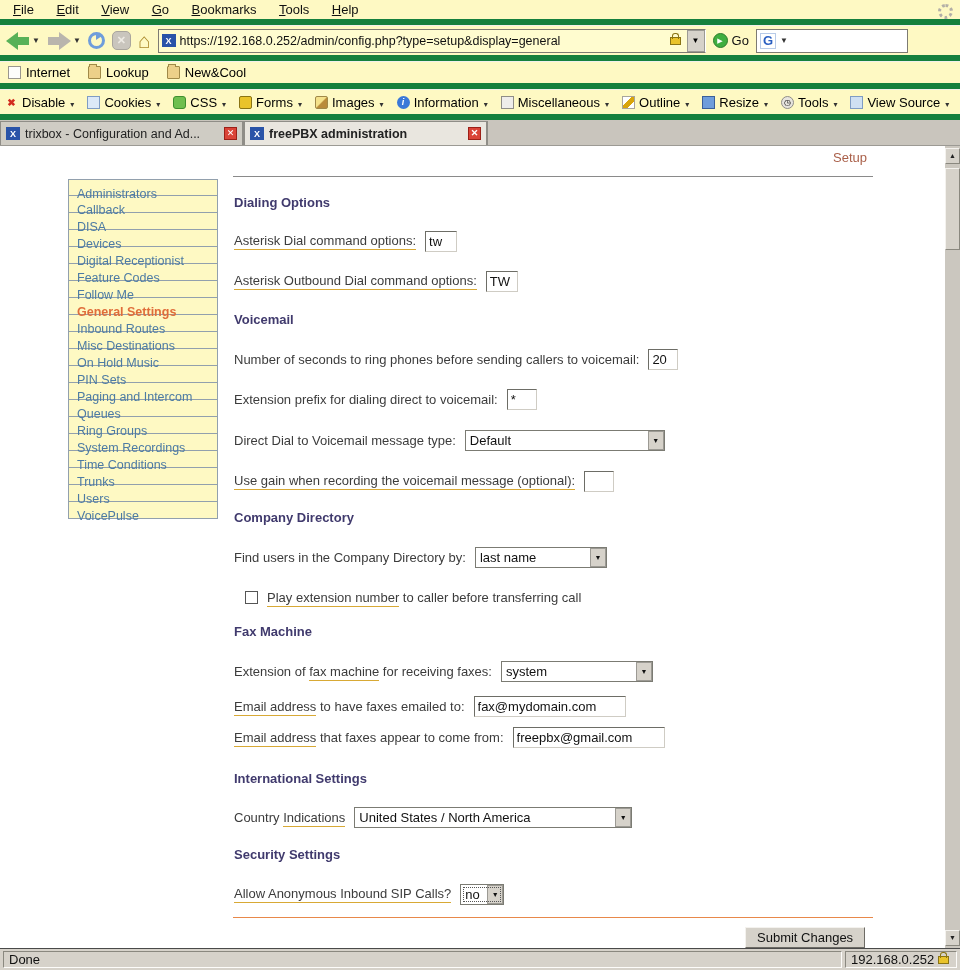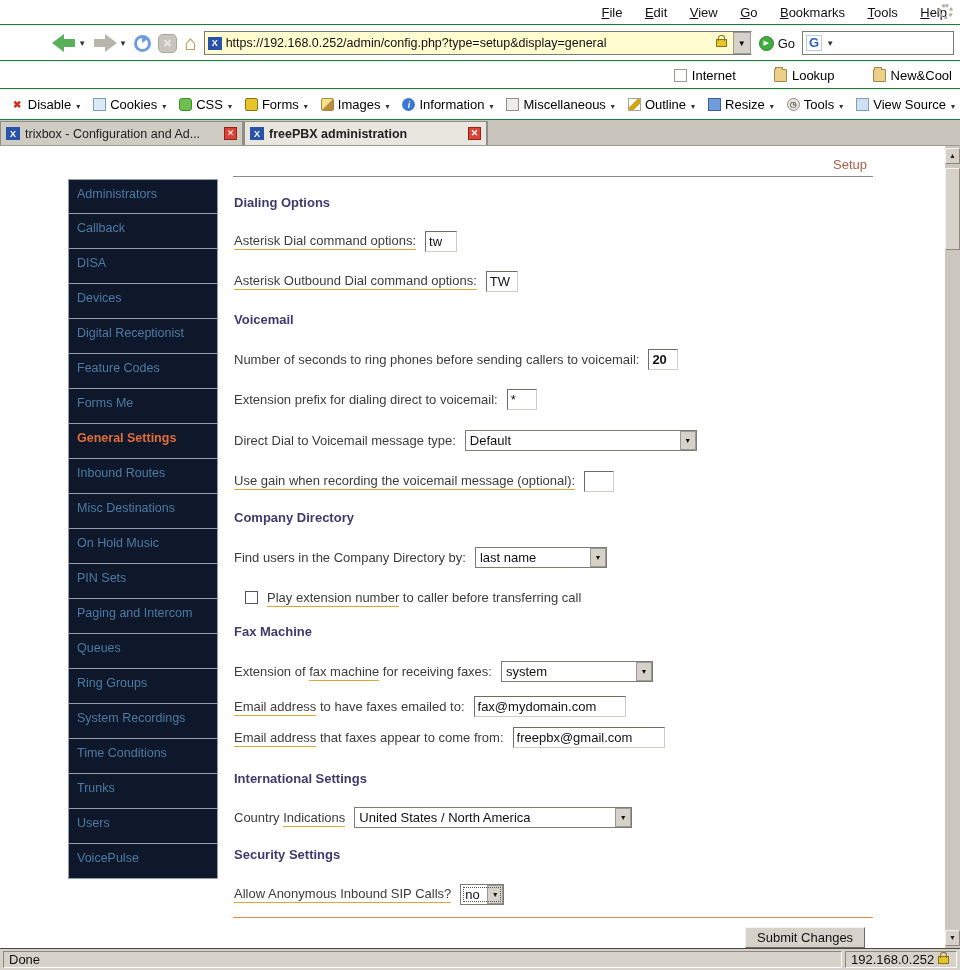--- a/index.html
+++ b/index.html
@@ -1,21 +1,21 @@
 <!DOCTYPE html>
 <html><head>
 <meta charset="utf-8">
 <style>
   * { box-sizing: border-box; margin: 0; padding: 0; }
   html,body { width:960px; height:970px; overflow:hidden; background:#d6d2ca;
               font-family:"Liberation Sans", sans-serif; }
 
   
-  .bar { background:#ffffff; border-bottom:1px solid #15803d; border-top:1px solid #f2f0eb;
-         display:flex; align-items:center;justify-content:flex-end; }
+  .bar { background:#fef9c3; border-bottom:6px solid #15803d; border-top:1px solid #f2f0eb;
+         display:flex; align-items:center; }
   .menubar  { height:25px; padding:0 4px; position:relative; }
   .menu-item{ display:inline-block; padding:3px 9px; font-size:13px; color:#111; cursor:default; }
   .menu-item::first-letter { text-decoration:underline; }
   .throbber { position:absolute; right:7px; top:4px; width:15px; height:15px;
               border:3px dotted #b3afa7; border-radius:50%; }
 
   .navbar { height:36px; padding:0 6px; gap:7px; }
   .navbtn { display:flex; align-items:center; }
   .arrow { position:relative; width:24px; height:18px; }
   .arrow .head { position:absolute; top:0; width:0; height:0; border-top:9px solid transparent; border-bottom:9px solid transparent; }
@@ -43,21 +43,21 @@
              display:flex; align-items:center; justify-content:center; flex:none; }
   .gobtn { display:flex; align-items:center; gap:4px; font-size:13px; color:#111; }
   .goico { width:15px; height:15px; border-radius:50%; background:#3fae3f; border:1px solid #2d7d2d;
            color:#fff; font-size:7px; display:flex; align-items:center; justify-content:center; }
   .searchbox { width:152px; height:24px; background:#fff; border:1px solid #7d7b73;
                display:flex; align-items:center; padding:0 3px; gap:2px; }
   .glogo { color:#2b5fc1; font-weight:bold; font-size:13px; border:1px solid #b8cbe8; padding:0 2px; line-height:14px; }
   .searchval { flex:1; border:none; outline:none; font-size:12px; background:transparent; }
 
   .bookmarksbar { height:28px; padding:0 8px; gap:18px; font-size:13px; }
-  .bm { display:flex; align-items:center; gap:5px;margin-left:20px; }
+  .bm { display:flex; align-items:center; gap:5px; }
   .bm-page  { width:11px; height:13px; background:#fdfdfb; border:1px solid #9a978f; }
   .bm-folder{ width:15px; height:11px; background:#ecd089; border:1px solid #a08948; border-radius:1px; position:relative; }
   .bm-folder::before { content:""; position:absolute; top:-3px; left:0; width:6px; height:2px;
                        background:#ecd089; border:1px solid #a08948; border-bottom:none; }
 
   .webdevbar { height:31px; padding:0 5px; gap:13px; font-size:13px; white-space:nowrap; overflow:hidden; }
   .wd { display:flex; align-items:center; gap:4px; flex:none; }
   .wd .caret::after { content:"▾"; font-size:8px; color:#333; margin-left:1px; }
   .wdic { width:13px; height:13px; display:flex; align-items:center; justify-content:center; flex:none; font-size:10px; }
   .wd-disable { color:#d22c1f; font-weight:bold; }
@@ -85,26 +85,26 @@
   .viewport { position:relative; height:802px; background:#fff; overflow:hidden; }
 
   .scrollbar { position:absolute; right:0; top:0; width:15px; height:100%; background:#cbc7bf; }
   .sb-btn { position:absolute; left:0; width:15px; height:16px; background:#d6d2ca;
             border:1px solid; border-color:#f4f2ee #8a887f #8a887f #f4f2ee;
             font-size:7px; text-align:center; line-height:14px; color:#222; }
   .sb-up { top:2px; } .sb-down { bottom:2px; }
   .sb-thumb { position:absolute; left:0; top:22px; width:15px; height:82px; background:#d6d2ca;
               border:1px solid; border-color:#f4f2ee #8a887f #8a887f #f4f2ee; }
 
-  .setup-link { position:absolute; top:11px; left:833px; font-size:13px; color:#aa604a; }
+  .setup-link { position:absolute; top:4px; left:833px; font-size:13px; color:#aa604a; }
   .hr-top { position:absolute; top:30px; left:233px; width:640px; border-top:1px solid #8a8a8a; }
 
   .sidebar { position:absolute; top:33px; left:68px; width:150px; }
-  .side-item { height:35px; line-height:28px; padding-left:8px; border:1px solid #92a0ad; border-top:none;
-               font-size:12.5px; color:#4d7ba3; background:#0f172a; cursor:pointer; }
+  .side-item { height:17px; line-height:28px; padding-left:8px; border:1px solid #92a0ad; border-top:none;
+               font-size:12.5px; color:#4d7ba3; background:#fef9c3; cursor:pointer; }
   .side-item:first-child { border-top:1px solid #92a0ad; }
   .side-item.active { color:#e06d3a; font-weight:bold; }
 
   .sect { position:absolute; left:234px; font-size:13px; font-weight:bold; color:#403a6d; }
   .row  { position:absolute; left:234px; display:flex; align-items:center; gap:9px; font-size:13px; color:#3c3c3c; }
   .tl   { border-bottom:1px solid #d8a935; padding-bottom:1px; }
   .ti   { height:21px; border:1px solid #6d6d66; border-right-color:#cfccc4; border-bottom-color:#cfccc4;
           font-size:13px; font-family:inherit; padding:1px 3px; background:#fff; color:#111; }
   .sel  { height:21px; border:1px solid #7b7b73; background:#fff; display:inline-flex; align-items:center;
           font-size:13px; color:#111; padding-left:4px; }
@@ -314,21 +314,21 @@
 
 
     <div class="side-item">DISA</div>
 
     <div class="side-item">Devices</div>
 
     <div class="side-item">Digital Receptionist</div>
 
     <div class="side-item">Feature Codes</div>
 
-    <div class="side-item">Forms Me</div>
+    <div class="side-item">Follow Me</div>
 
     <div class="side-item active">General Settings</div>
 
     <div class="side-item">Inbound Routes</div>
 
     <div class="side-item">Misc Destinations</div>
 
     <div class="side-item">On Hold Music</div>
 
 
@@ -357,29 +357,29 @@
     <input class="ti" style="width: 32px;" value="tw">
   </div>
   <div class="row" style="top:125px">
     <span class="tl">Asterisk Outbound Dial command options:</span>
     <input class="ti" style="width: 32px;" value="TW">
   </div>
 
   <div class="sect" style="top:166px">Voicemail</div>
   <div class="row" style="top:203px">
     <span>Number of seconds to ring phones before sending callers to voicemail:</span>
-    <input class="ti" style="width: 30px; font-weight: bold;" value="20">
+    <input class="ti" style="width: 30px;" value="20">
   </div>
   <div class="row" style="top:243px">
     <span>Extension prefix for dialing direct to voicemail:</span>
     <input class="ti" style="width: 30px;" value="*">
   </div>
   <div class="row" style="top:284px">
     <span>Direct Dial to Voicemail message type:</span>
-    <span class="sel" style="width:232px">
+    <span class="sel" style="width:200px">
       <span class="sel-val">Default</span>
       <span class="sel-btn">▼</span>
     </span>
   </div>
   <div class="row" style="top:325px">
     <span class="tl">Use gain when recording the voicemail message (optional):</span>
     <input class="ti" style="width: 30px;" value="">
   </div>
 
   <div class="sect" style="top:364px">Company Directory</div>

